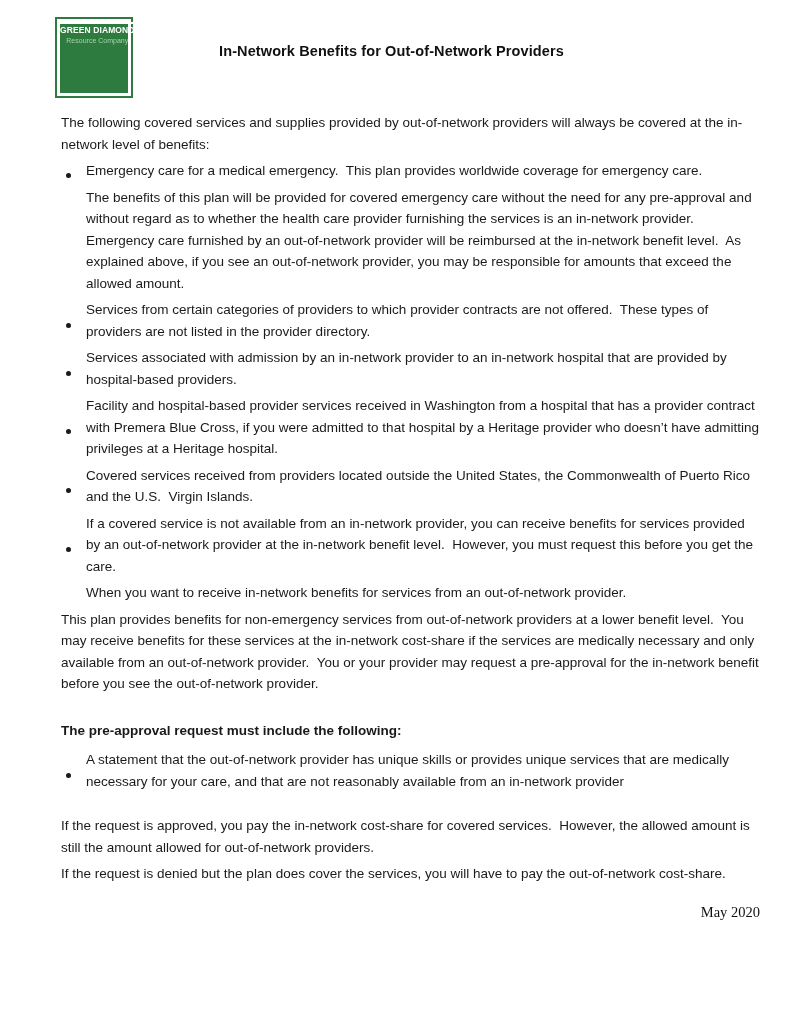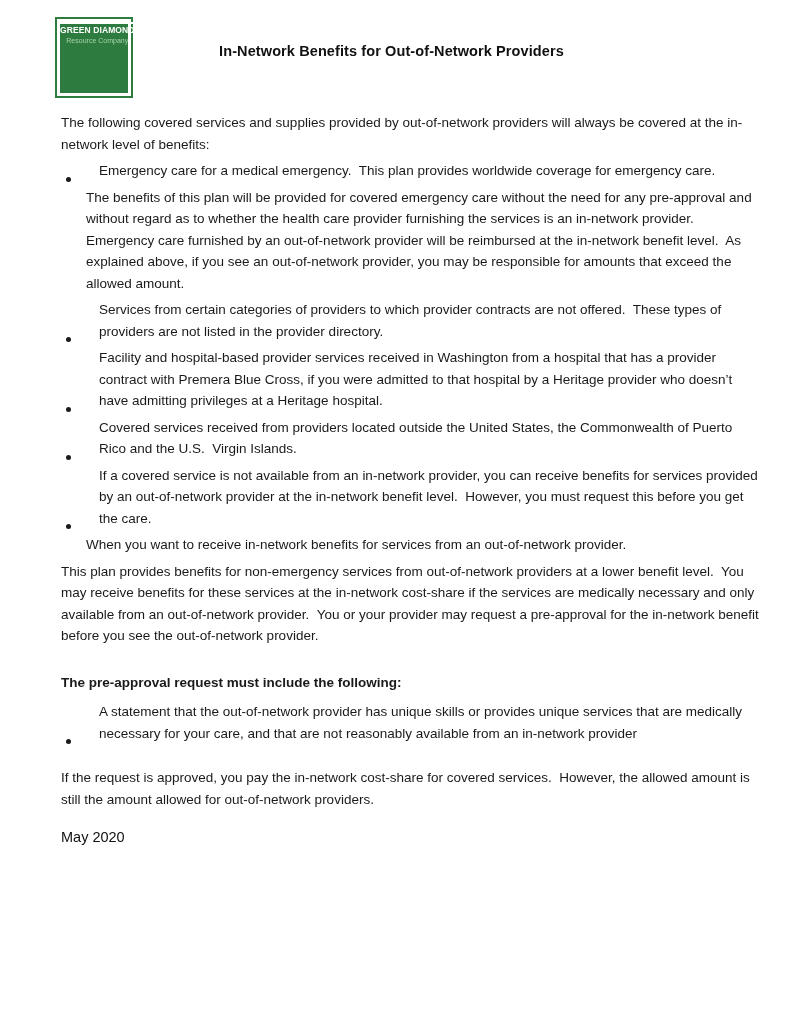--- a/index.html
+++ b/index.html
@@ -67,24 +67,23 @@
   .content {
     padding: 14px 31px 0 61px;
     font-size: 13.5px;
     line-height: 21.5px;
   }
   .block { margin: 0 0 5px 0; white-space: pre-wrap; }
   .para  { }
   .sub   { margin-left: 25px; }
   .bullet {
     display: flex;
-    align-items: flex-end;
+    align-items: center;
     padding-left: 5px;
     margin-bottom: 5px;
-    gap: 13px;
   }
   .bullet .dot {
     flex: 0 0 auto;
     width: 5px; height: 5px;
     border-radius: 50%;
     background: #1a1a1a;
     margin-top: 9px;
   }
   .bullet .btext {
     margin-left: 15px;
@@ -93,24 +92,25 @@
   .heading {
     font-weight: 700;
     margin-top: 25px;
     margin-bottom: 5px;
     white-space: pre-wrap;
   }
   .heading.tight-b { margin-bottom: 8px; }
   .gap-top { margin-top: 23px; }
   
   .date-footer {
-    font-family: Liberation Sans, sans-serif;
+    font-family: Liberation Serif, serif;
     font-size: 14.5px;
     color: #111;
     margin-top: 17px;
+    text-align: right;
   }
 </style>
 </head>
 <body>
 
 <div class="page">
 
   <div class="header">
     <div class="logo">
       <div class="logo-inner">
@@ -139,20 +139,24 @@
       <span class="btext">Emergency care for a medical emergency.  This plan provides worldwide coverage for emergency care.</span>
     </div>
 
     <div class="block sub">The benefits of this plan will be provided for covered emergency care without the need for any pre-approval and without regard as to whether the health care provider furnishing the services is an in-network provider.  Emergency care furnished by an out-of-network provider will be reimbursed at the in-network benefit level.  As explained above, if you see an out-of-network provider, you may be responsible for amounts that exceed the allowed amount.</div>
 
     <div class="bullet">
       <span class="dot"></span>
       <span class="btext">Services from certain categories of providers to which provider contracts are not offered.  These types of providers are not listed in the provider directory.</span>
     </div>
 
+    <div class="bullet">
+      <span class="dot"></span>
+      <span class="btext">Services associated with admission by an in-network provider to an in-network hospital that are provided by hospital-based providers.</span>
+    </div>
 
     <div class="bullet">
       <span class="dot"></span>
       <span class="btext">Facility and hospital-based provider services received in Washington from a hospital that has a provider contract with Premera Blue Cross, if you were admitted to that hospital by a Heritage provider who doesn’t have admitting privileges at a Heritage hospital.</span>
     </div>
 
     <div class="bullet">
       <span class="dot"></span>
       <span class="btext">Covered services received from providers located outside the United States, the Commonwealth of Puerto Rico and the U.S.  Virgin Islands.</span>
     </div>
@@ -170,18 +174,19 @@
     <div class="block heading tight-b">The pre-approval request must include the following:</div>
 
     <div class="bullet">
       <span class="dot"></span>
       <span class="btext">A statement that the out-of-network provider has unique skills or provides unique services that are medically necessary for your care, and that are not reasonably available from an in-network provider</span>
     </div>
 
 
     <div class="block para gap-top">If the request is approved, you pay the in-network cost-share for covered services.  However, the allowed amount is still the amount allowed for out-of-network providers.</div>
 
+    <div class="block para">If the request is denied but the plan does cover the services, you will have to pay the out-of-network cost-share.</div>
 
     <div class="date-footer">May 2020</div>
 
   </div>
 
 </div>
 
 </body></html>

